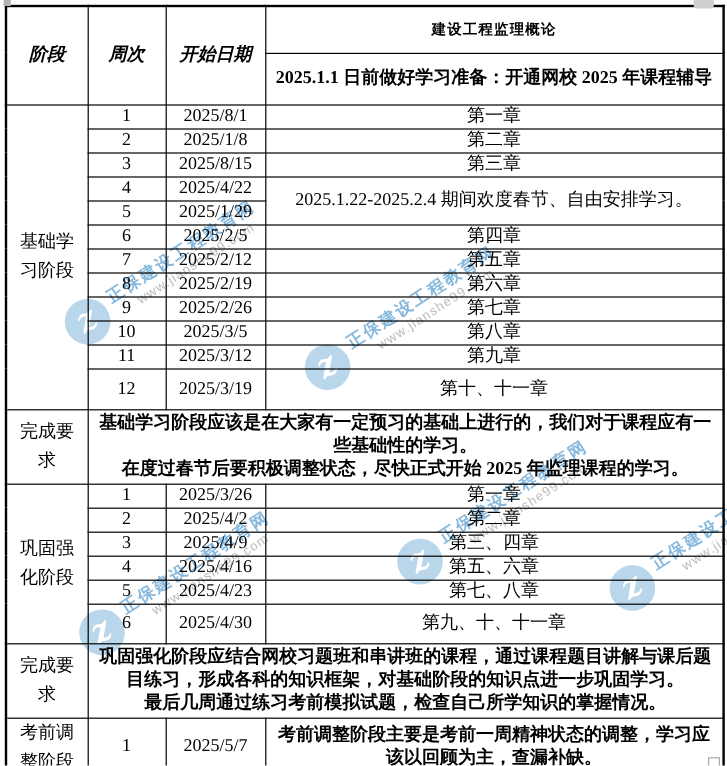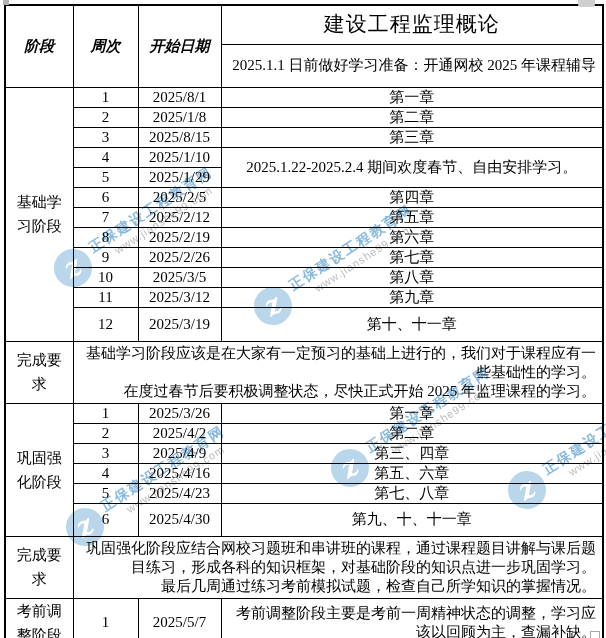--- a/index.html
+++ b/index.html
@@ -26,23 +26,23 @@
   table{
     position:absolute;left:4px;top:4px;z-index:2;
     width:598px;border-collapse:collapse;table-layout:fixed;
     border:2px solid #000;background:transparent;
   }
   td,th{
     border:1px solid #000;padding:0;overflow:hidden;
     font-size:15px;font-weight:normal;color:#000;
     text-align:center;vertical-align:middle;line-height:19px;
   }
-  th.course-title{font-weight:normal;font-size:21px;letter-spacing:1px;}
+  th.course-title{font-weight:bold;font-size:12px;letter-spacing:1px;}
   th.col-hdr{font-weight:bold;font-size:15px;font-style:italic;}
-  td.prep,td.req,td.note{text-align:right;padding:2px 6px;}
+  td.prep,td.req,td.note{text-align:center;padding:2px 6px;font-weight:bold;}
   td.req p,td.note p{margin:0;}
   td.stage{padding:0 9px;line-height:24px;}
   tr.r39{height:39px;} tr.r43{height:43px;} tr.r20{height:20px;}
   tr.r34{height:34px;margin-left:16px;} tr.r62{height:62px;} tr.r33{height:33px;}
   tr.r58{height:58px;} tr.r38{height:38px;}
   
   .artifact{position:absolute;z-index:3;}
   .a-tl{left:3px;top:0;width:6px;height:5px;background:#b3b3b3;}
   .a-tr{left:578px;top:0;width:17px;height:7px;background:#cfcfcf;border-radius:0 0 3px 3px;}
   .a-br{left:590px;top:631px;width:8px;height:7px;border:1px solid #a9a9a9;background:#fff;}
@@ -118,21 +118,21 @@
     <td>2025/1/8</td>
     <td>第二章</td>
   </tr>
   <tr class="r20">
     <td>3</td>
     <td>2025/8/15</td>
     <td>第三章</td>
   </tr>
   <tr class="r20">
     <td>4</td>
-    <td>2025/1/10</td>
+    <td>2025/4/22</td>
     <td rowspan="2">2025.1.22-2025.2.4 期间欢度春节、自由安排学习。</td>
   </tr>
   <tr class="r20">
     <td>5</td>
     <td>2025/1/29</td>
   </tr>
   <tr class="r20">
     <td>6</td>
     <td>2025/2/5</td>
     <td>第四章</td>

